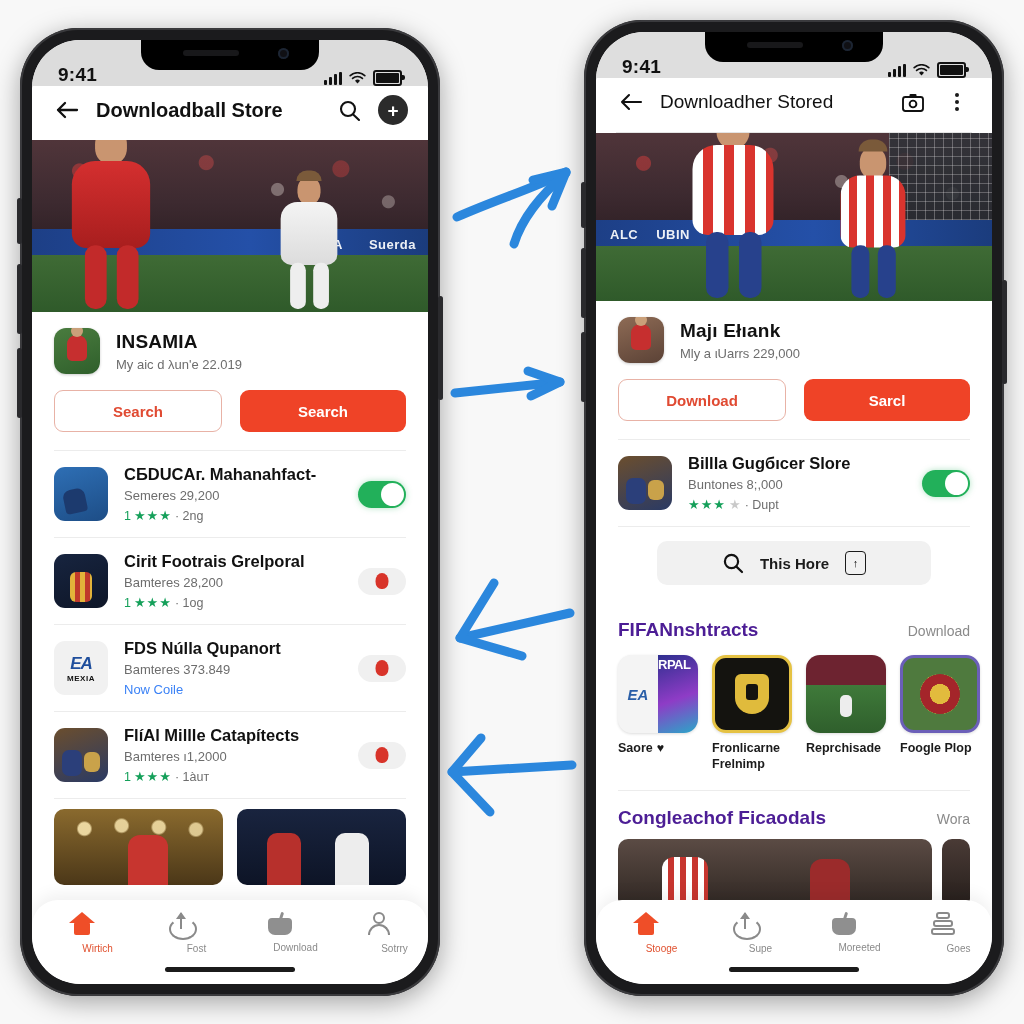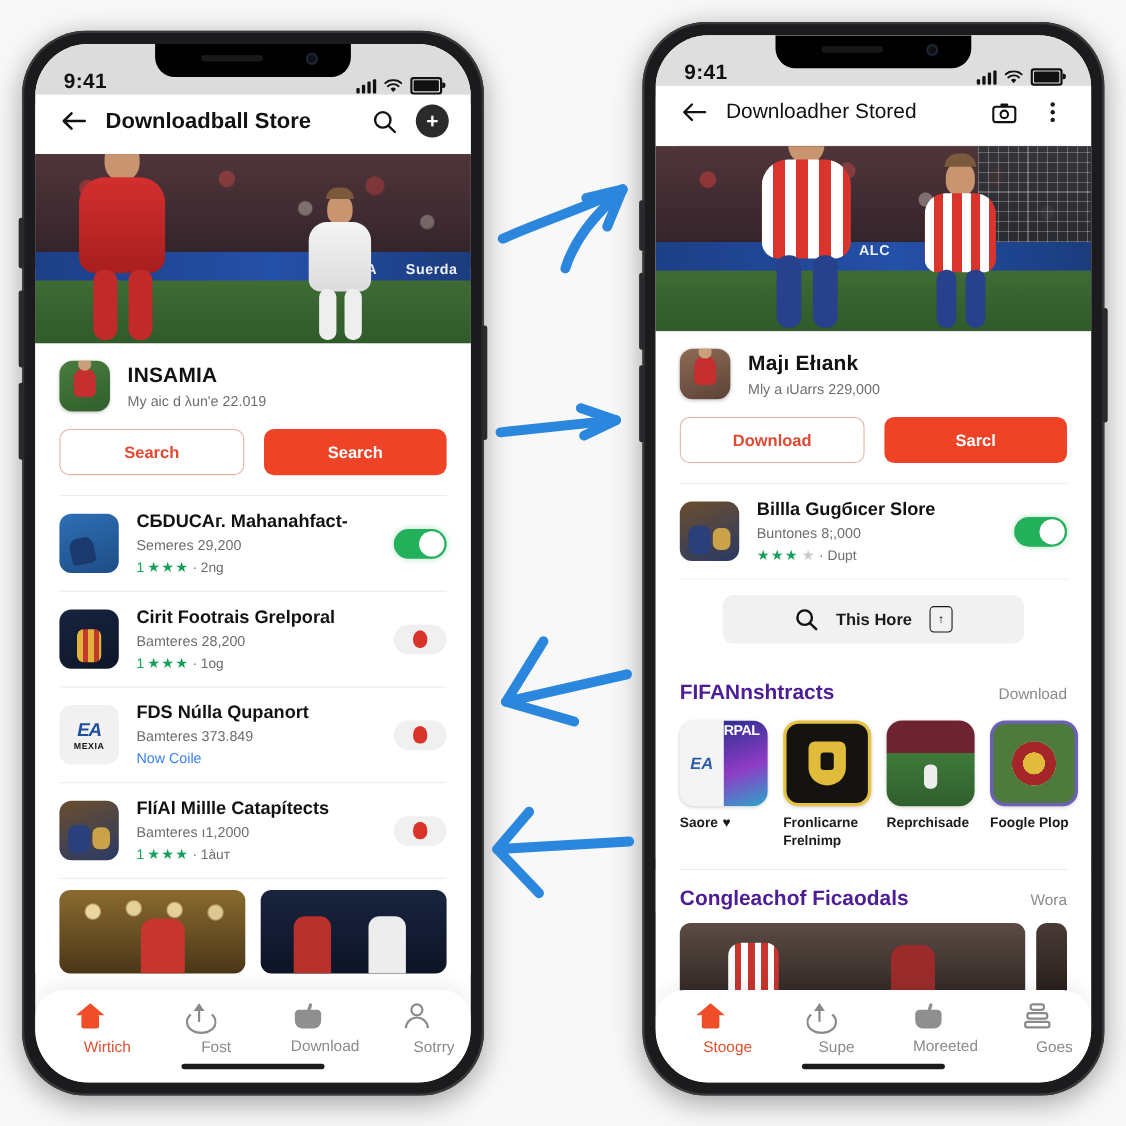--- a/index.html
+++ b/index.html
@@ -245,21 +245,21 @@
   
   .tabbar {
     position:absolute; left:0; right:0; bottom:0; height:84px; background:#fff;
     border-radius:26px 26px 48px 48px;
     display:flex; align-items:flex-start; justify-content:space-around;
     padding-top:12px; box-sizing:border-box;
     box-shadow: 0 -6px 16px rgba(0,0,0,.06);
     z-index: 25;
   }
   .tab { display:flex; flex-direction:column; align-items:center; gap:7px; width:74px; cursor:pointer; }
-  .tab .lbl { font-size:14px; color:#8a8a8a;margin-left:32px; }
+  .tab .lbl { font-size:10px; color:#8a8a8a;margin-left:32px; }
   .tab.active .lbl { color:#e0512f; }
   .home-ico { width:26px; height:24px; position:relative; }
   .home-ico .roof { position:absolute; top:0; left:50%; transform:translateX(-50%); width:0; height:0; border-left:13px solid transparent; border-right:13px solid transparent; border-bottom:11px solid #ef4e28; }
   .home-ico .body { position:absolute; bottom:1px; left:5px; width:16px; height:13px; background:#ef4e28; border-radius:2px; }
   .up-ico { width:26px; height:24px; position:relative; }
   .up-ico .arc { position:absolute; left:1px; top:6px; width:24px; height:18px; border:2px solid #8a8a8a; border-top-color:transparent; border-radius:50%; }
   .up-ico .shaft { position:absolute; left:12px; top:1px; width:2px; height:16px; background:#8a8a8a; }
   .up-ico .tip { position:absolute; left:8px; top:0; width:0; height:0; border-left:5px solid transparent; border-right:5px solid transparent; border-bottom:7px solid #8a8a8a; }
   .basket-ico { width:26px; height:23px; position:relative; }
   .basket-ico .bowl { position:absolute; bottom:0; left:1px; width:24px; height:17px; background:#8f8f8f; border-radius:4px 4px 7px 7px; }
@@ -527,21 +527,21 @@
             <span></span>
             <span></span>
             <span></span>
           </span>
       </div>
       <div class="bar-underline"></div>
 
       <div class="hero" style="height:168px">
         <div class="crowd"></div>
         <div class="netzone"></div>
-        <div class="adboard" style="justify-content:flex-start; padding-left:14px; gap:18px;flex-direction:column;">
+        <div class="adboard" style="justify-content:flex-start; padding-left:14px; gap:18px;">
           <span>ALC</span>
           <span>UBIN</span>
         </div>
         <div class="pitch"></div>
         <div class="player p-stripe" style="left:110px; transform:scale(1.5); transform-origin:bottom center;">
           <div class="head"></div>
             <div class="torso"></div>
             <div class="legs">
               <i></i>
               <i></i>

